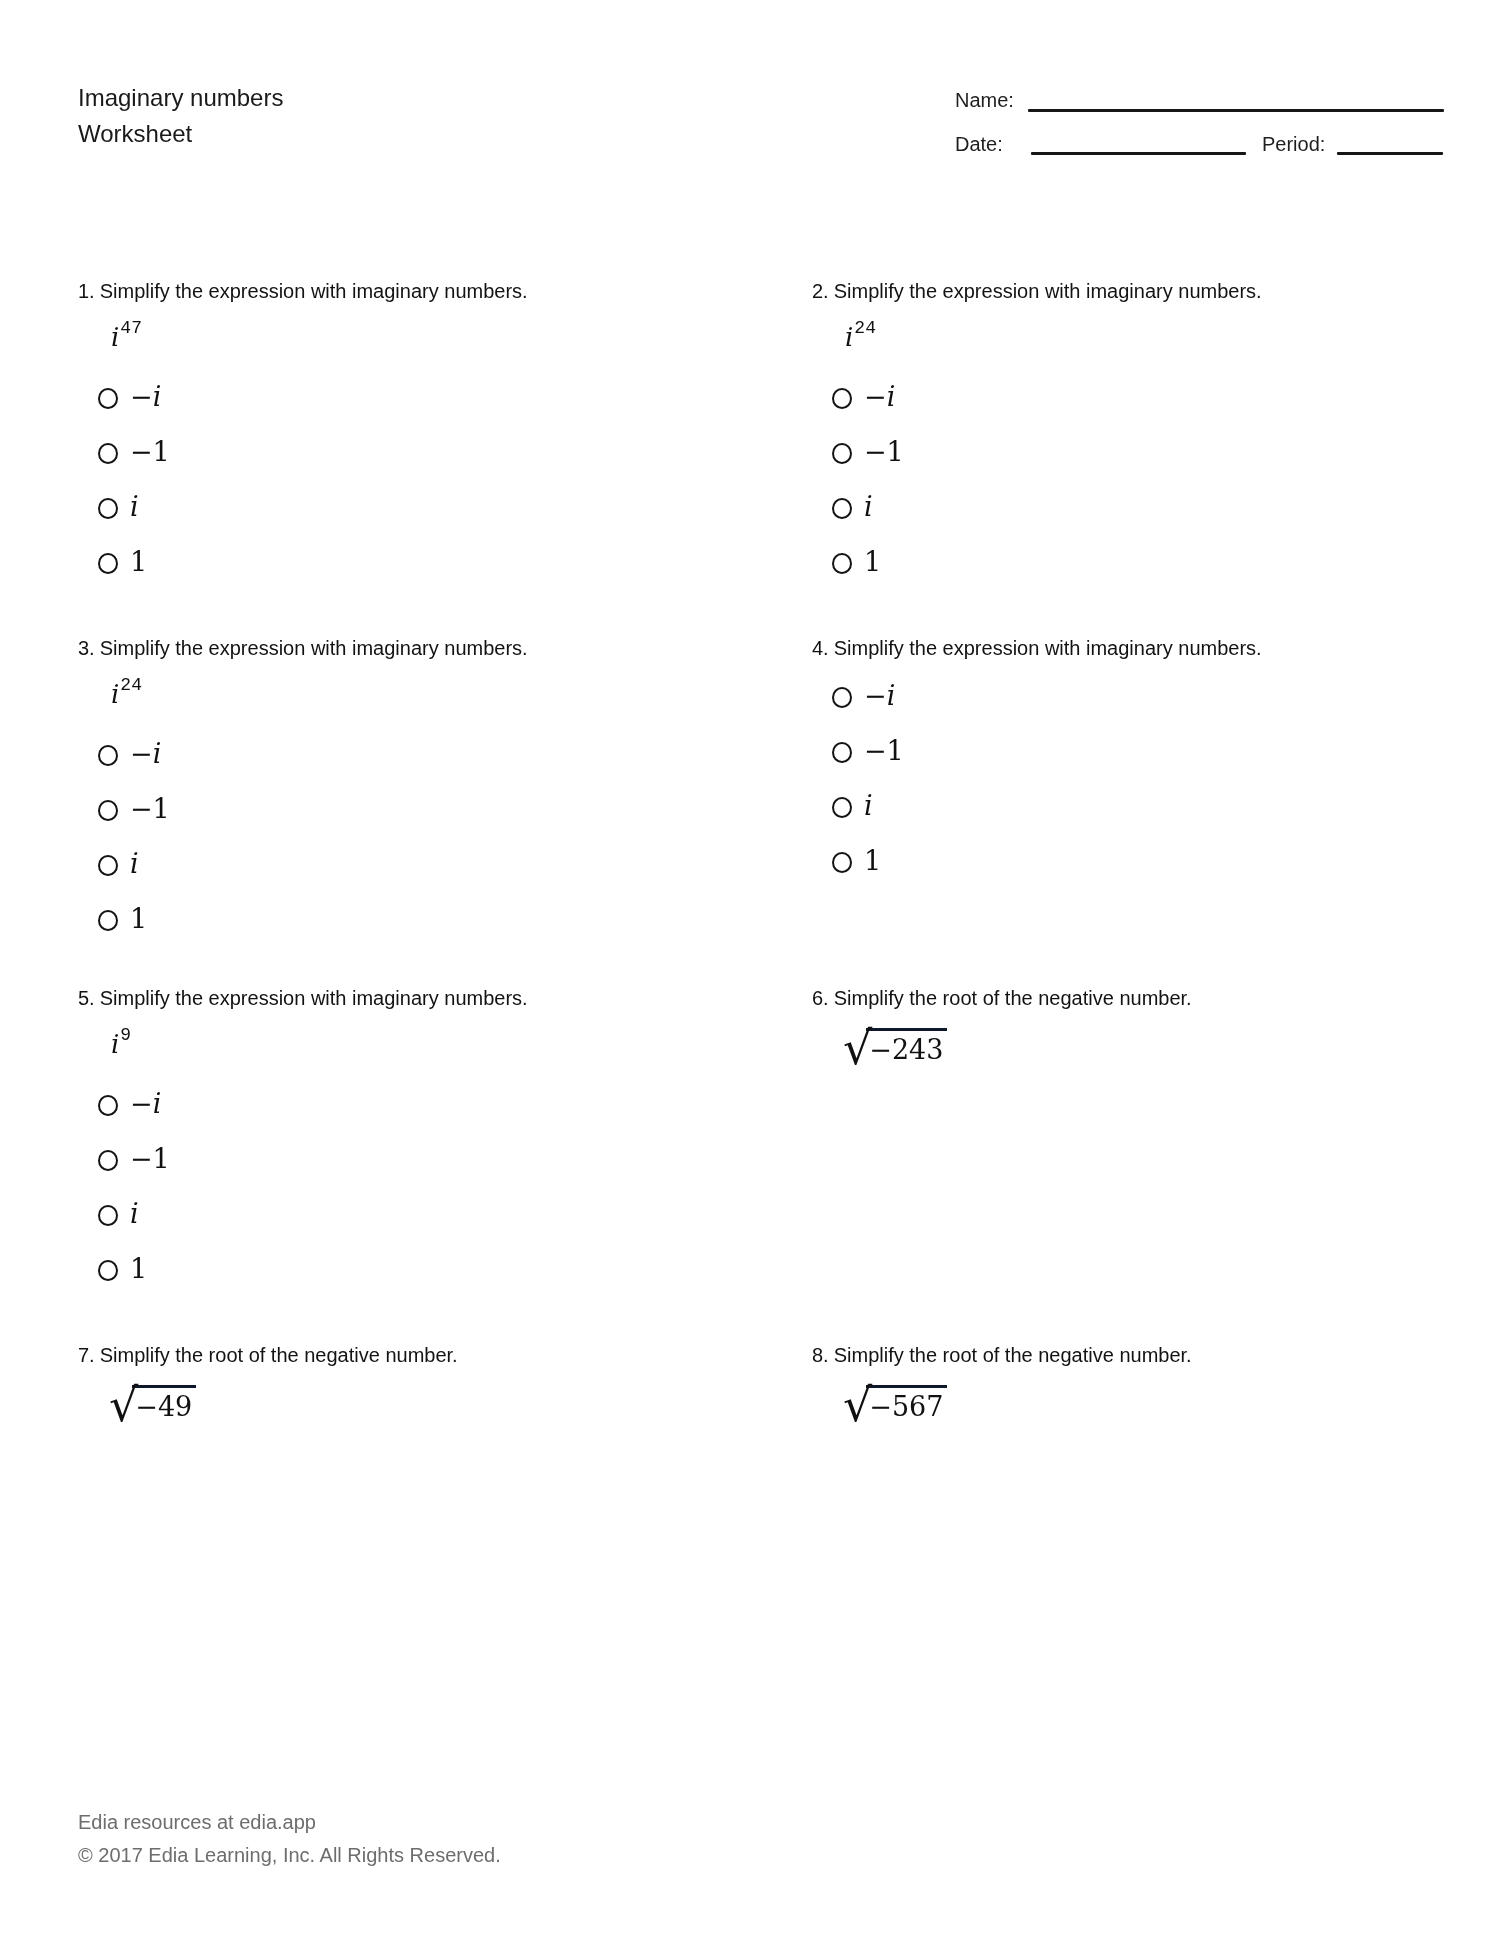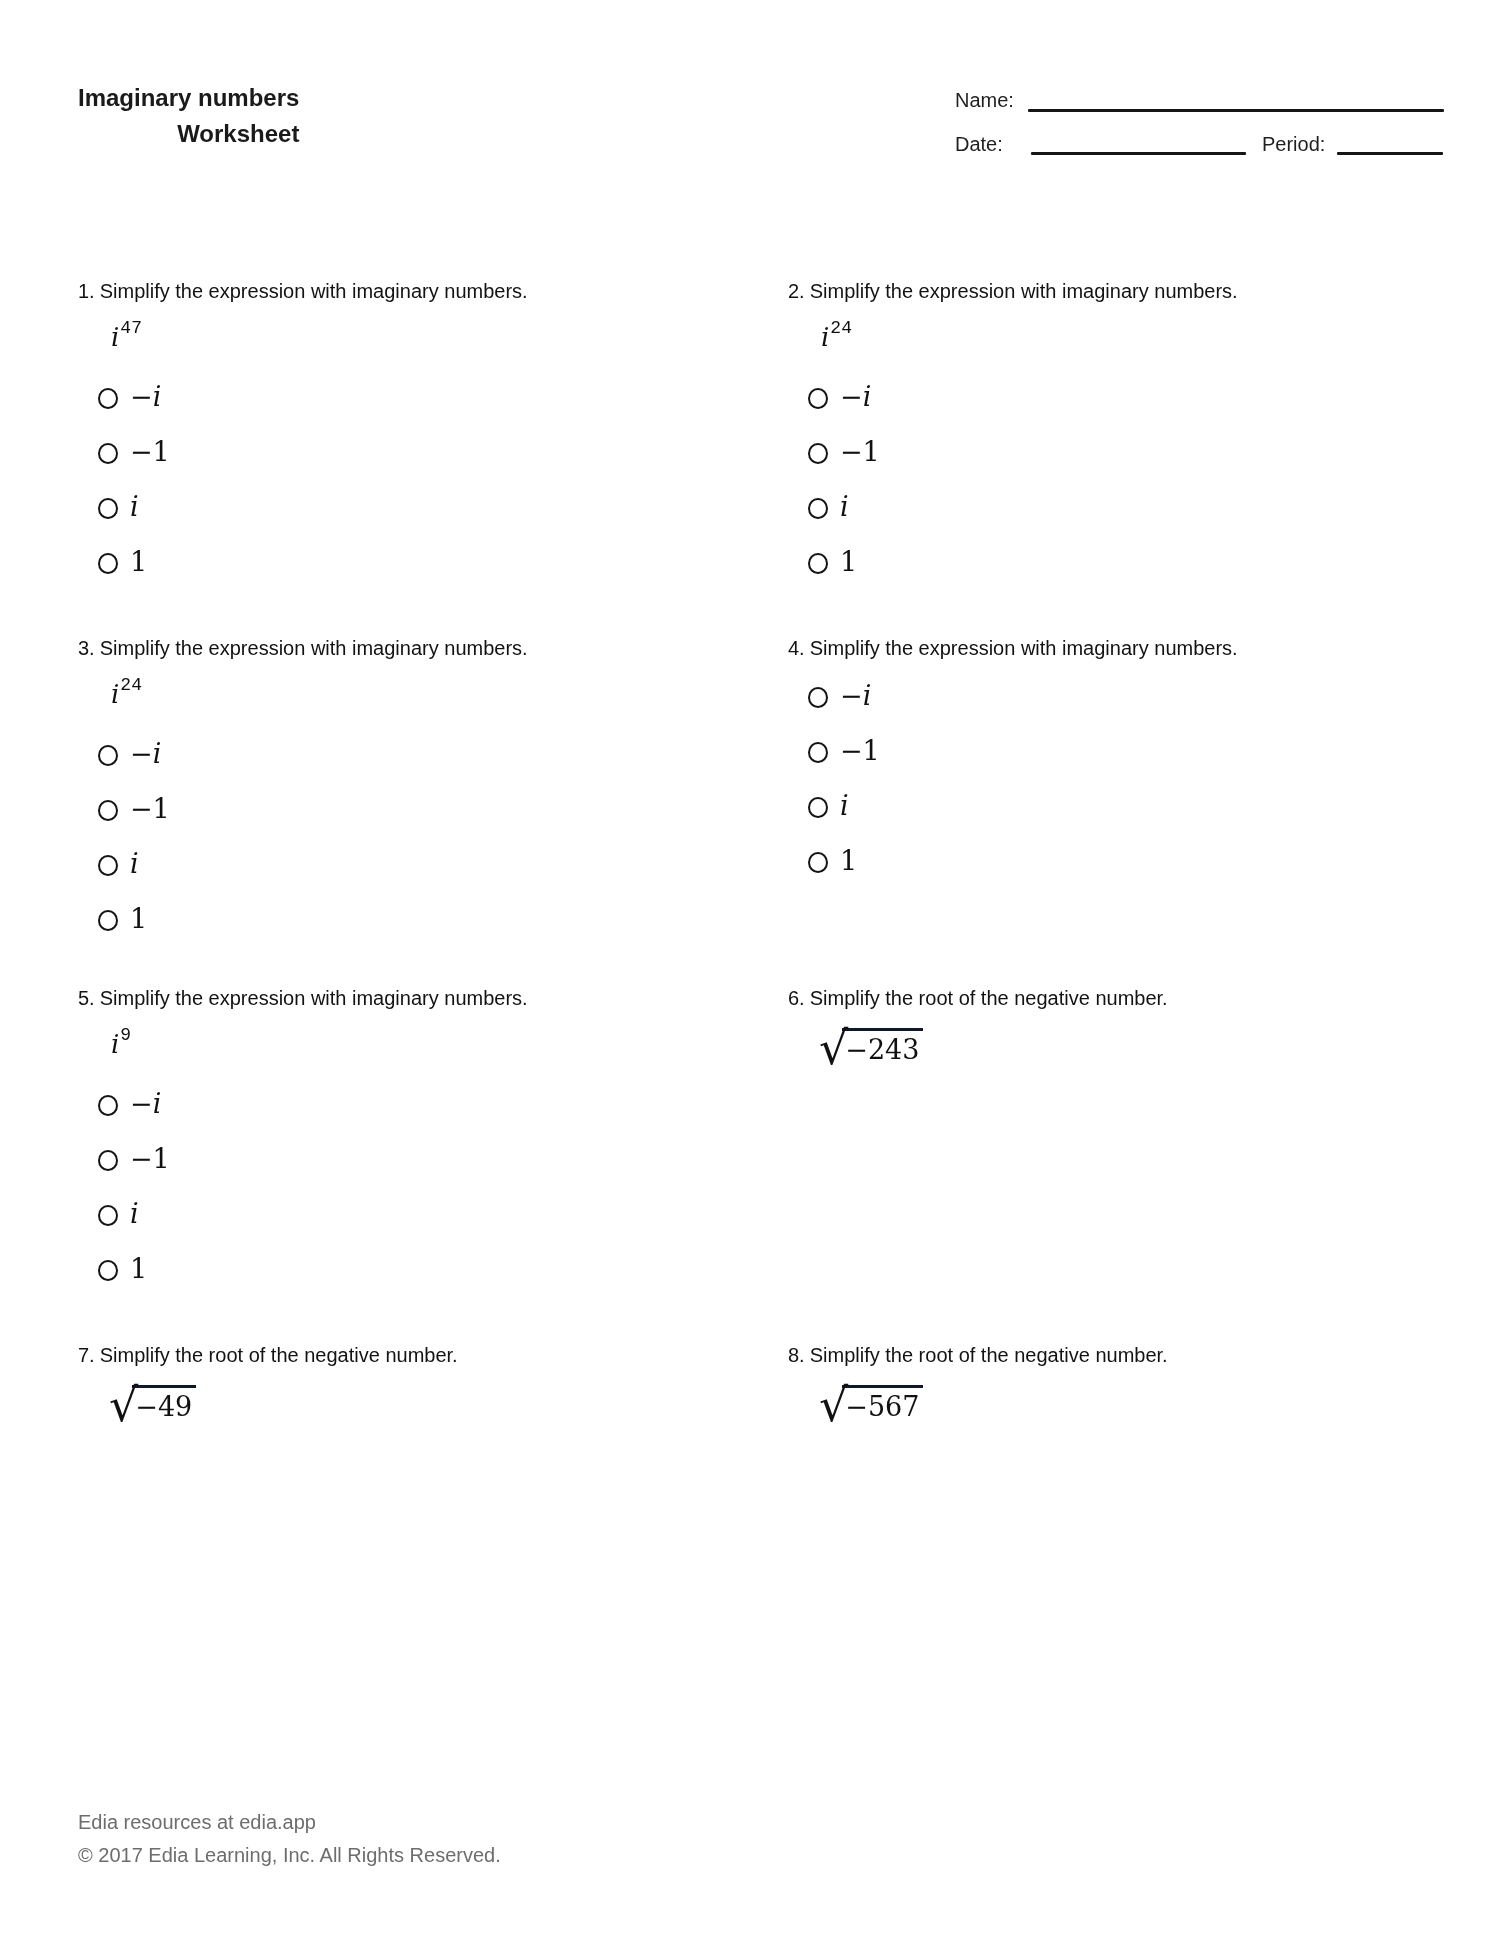--- a/index.html
+++ b/index.html
@@ -14,23 +14,22 @@
     overflow: hidden;
   }
 
   
   .doc-title {
     position: absolute;
     left: 78px;
     top: 80px;
     font-size: 24px;
     line-height: 36px;
-    font-weight: 700;
+    font-weight: 400;
     color: #1a1a1a;
-    text-align: right;
   }
   .hdr-label {
     position: absolute;
     font-size: 20px;
     line-height: 24px;
     color: #1f1f1f;
   }
   .lbl-name   { left: 955px;  top: 88px;  }
   .lbl-date   { left: 955px;  top: 132px; }
   .lbl-period { left: 1262px; top: 132px; }
@@ -40,21 +39,21 @@
     background: #161616;
     border-radius: 1px;
   }
   .line-name   { left: 1028px; top: 109px; width: 416px; }
   .line-date   { left: 1031px; top: 152px; width: 215px; }
   .line-period { left: 1337px; top: 152px; width: 106px; }
 
   
   .q { position: absolute; width: 665px; }
   .col-l { left: 78px; }
-  .col-r { left: 788px; }
+  .col-r { left: 812px; }
   .row-1 { top: 277px; }
   .row-2 { top: 634px; }
   .row-3 { top: 984px; }
   .row-4 { top: 1341px; }
 
   .q-title {
     font-size: 20px;
     line-height: 28px;
     color: #131313;
     white-space: nowrap;

